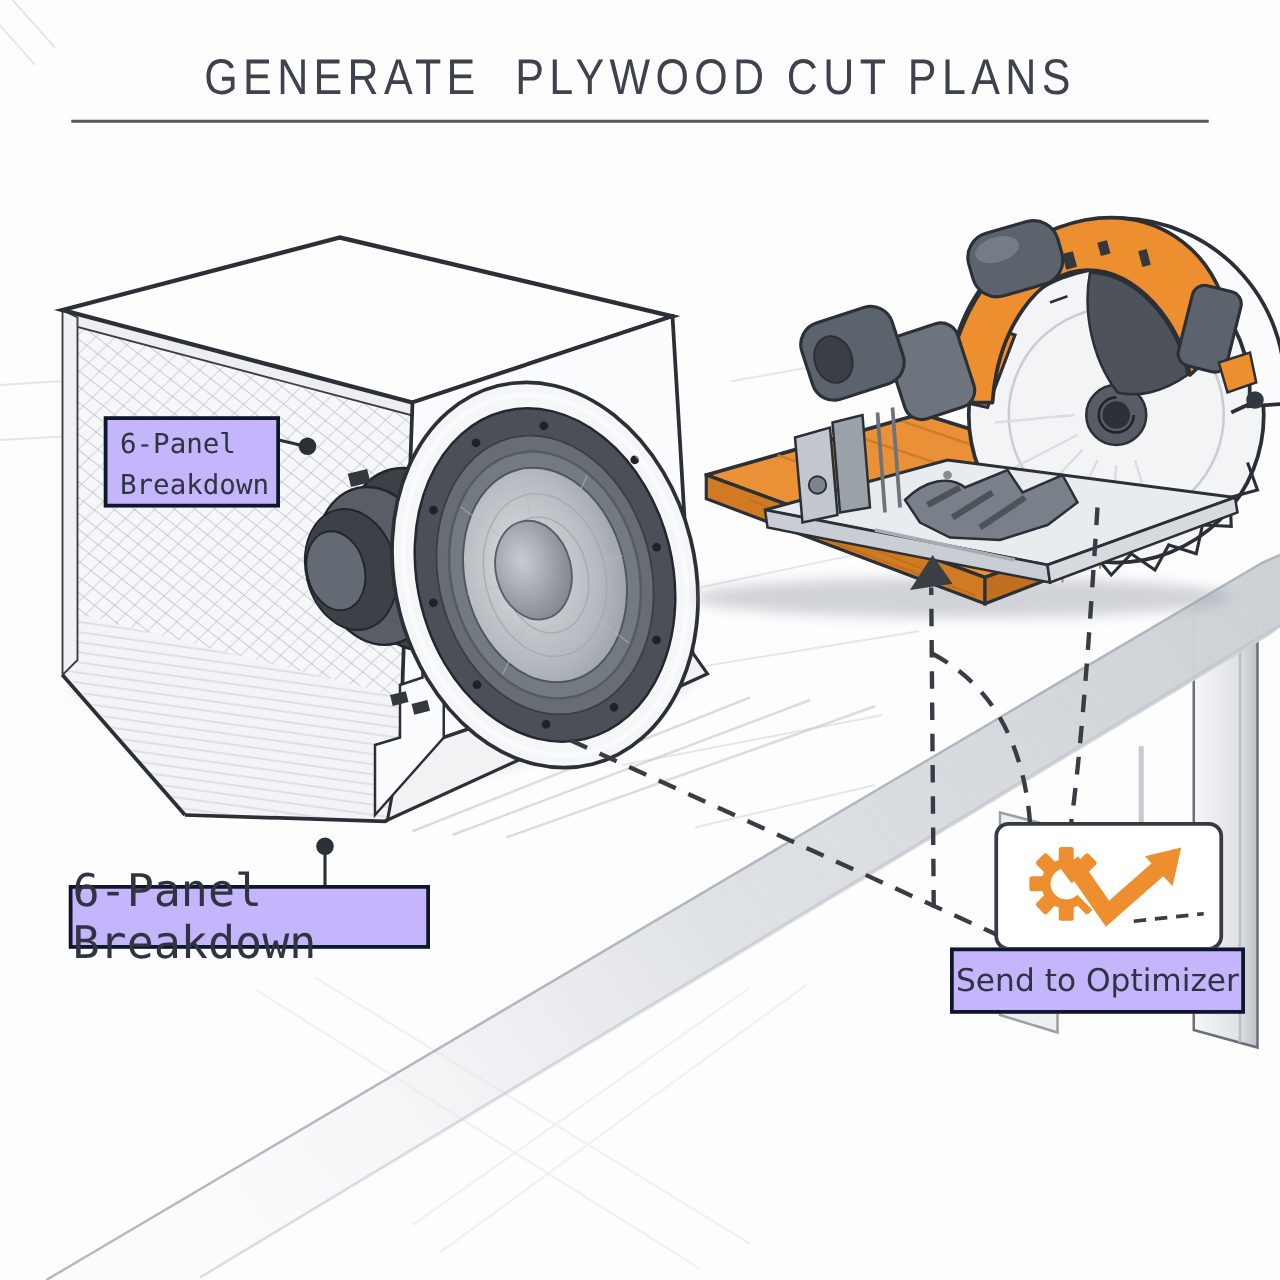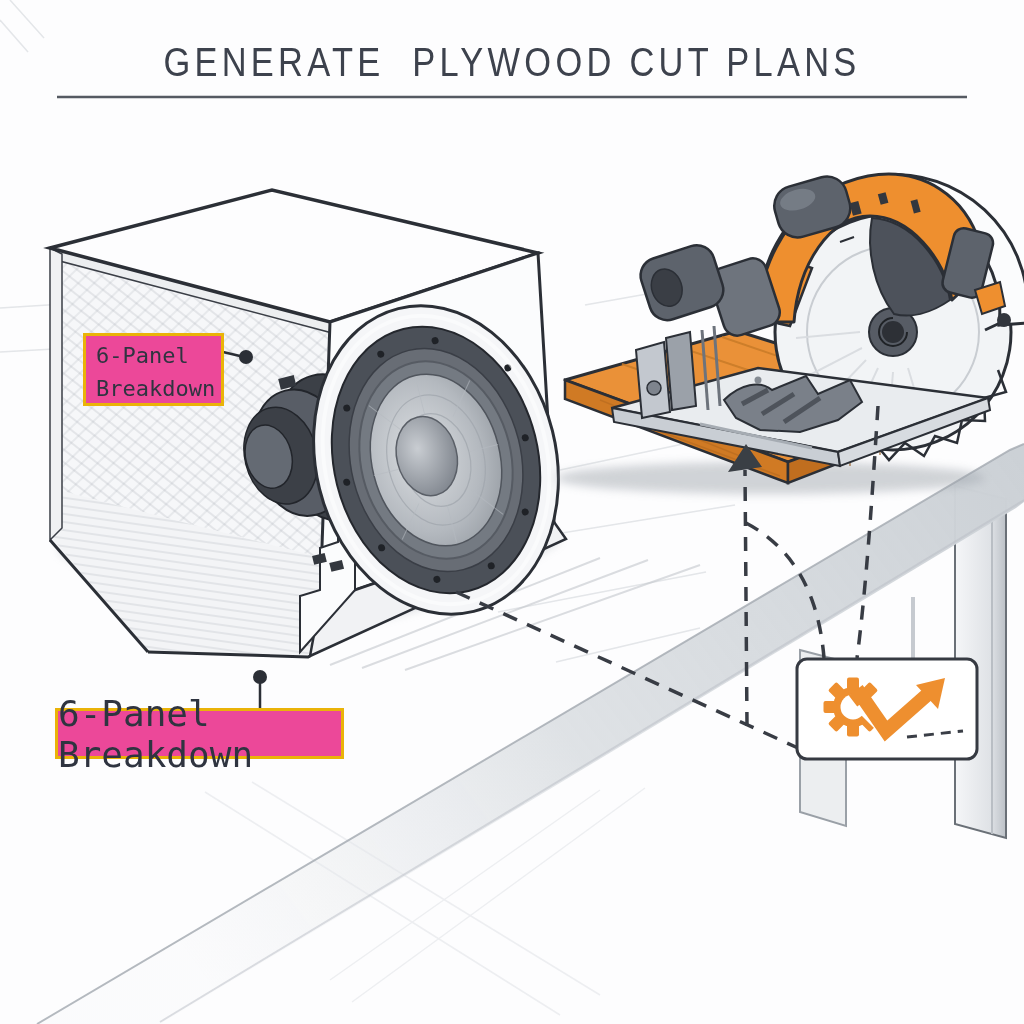--- a/index.html
+++ b/index.html
@@ -3,21 +3,21 @@
 <meta charset="utf-8">
 <style>
   html,body{margin:0;padding:0;background:#ffffff;}
   .stage{position:relative;width:1024px;height:1024px;background:#fdfdfe;overflow:hidden;
          font-family:"DejaVu Sans", sans-serif;}
   svg{position:absolute;left:0;top:0;}
   .title{position:absolute;left:0;right:0;top:40px;text-align:center;
          font-family:"Liberation Sans", sans-serif;font-size:40px;font-weight:500;
          color:#3d424d;letter-spacing:5px;transform:scaleX(.86);transform-origin:center;
          white-space:pre;}
-  .callout{position:absolute;background:#ec4899;border:3px solid #eab308;color:#2f3440;
+  .callout{position:absolute;background:#c4b5fd;border:3px solid #0f172a;color:#2f3440;
            box-sizing:border-box;}
   .callout-top{left:83px;top:333px;width:141px;height:73px;
                font-family:"DejaVu Sans Mono", monospace;font-size:22px;line-height:33px;
                padding:3px 0 0 10px;}
   .callout-bottom{left:55px;top:708px;width:289px;height:51px;
                font-family:"DejaVu Sans Mono", monospace;font-size:36px;
                display:flex;align-items:center;justify-content:center;}
   .callout-send{left:760px;top:758px;width:236px;height:53px;
                font-family:"DejaVu Sans", sans-serif;font-size:25px;
                display:flex;align-items:center;justify-content:center;}
@@ -324,14 +324,17 @@
 
 <div class="callout callout-top">
   <div>6-Panel</div>
   <div>Breakdown</div>
 </div>
 
 <div class="callout callout-bottom">
   <span>6-Panel Breakdown</span>
 </div>
 
-
+<div class="callout callout-send">
+  <span>Send to Optimizer</span>
 </div>
 
+</div>
+
 </body></html>

